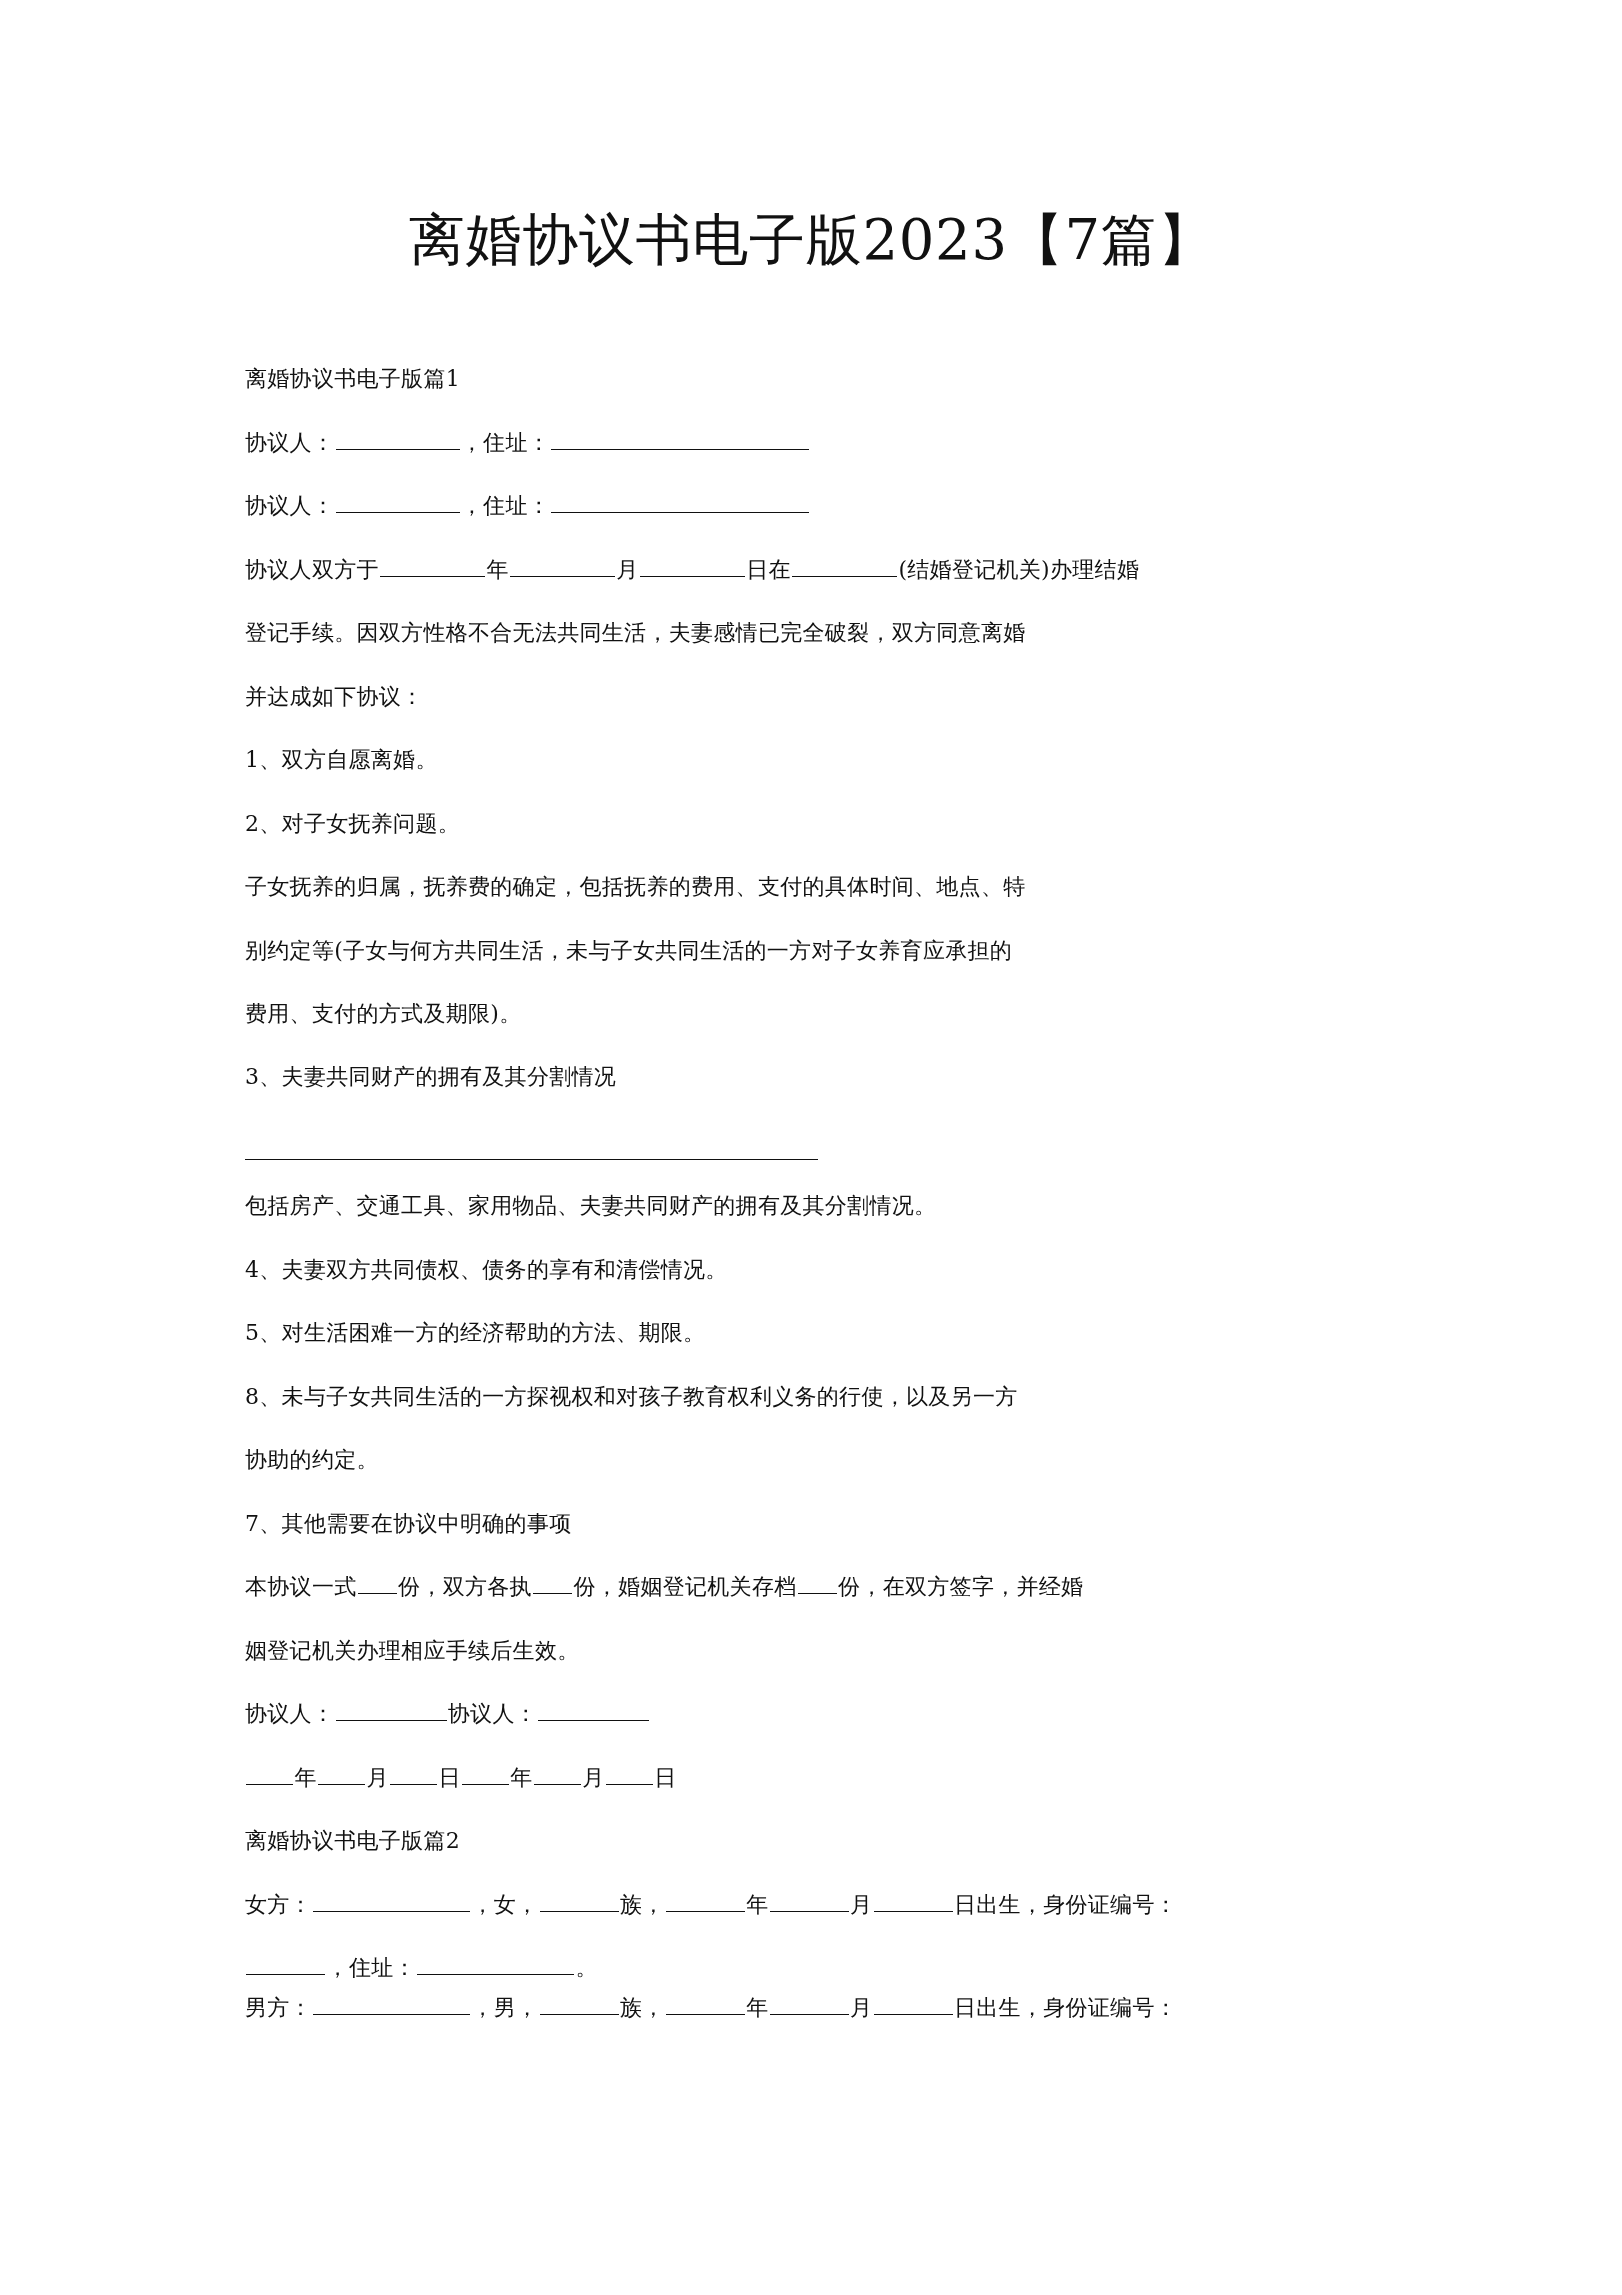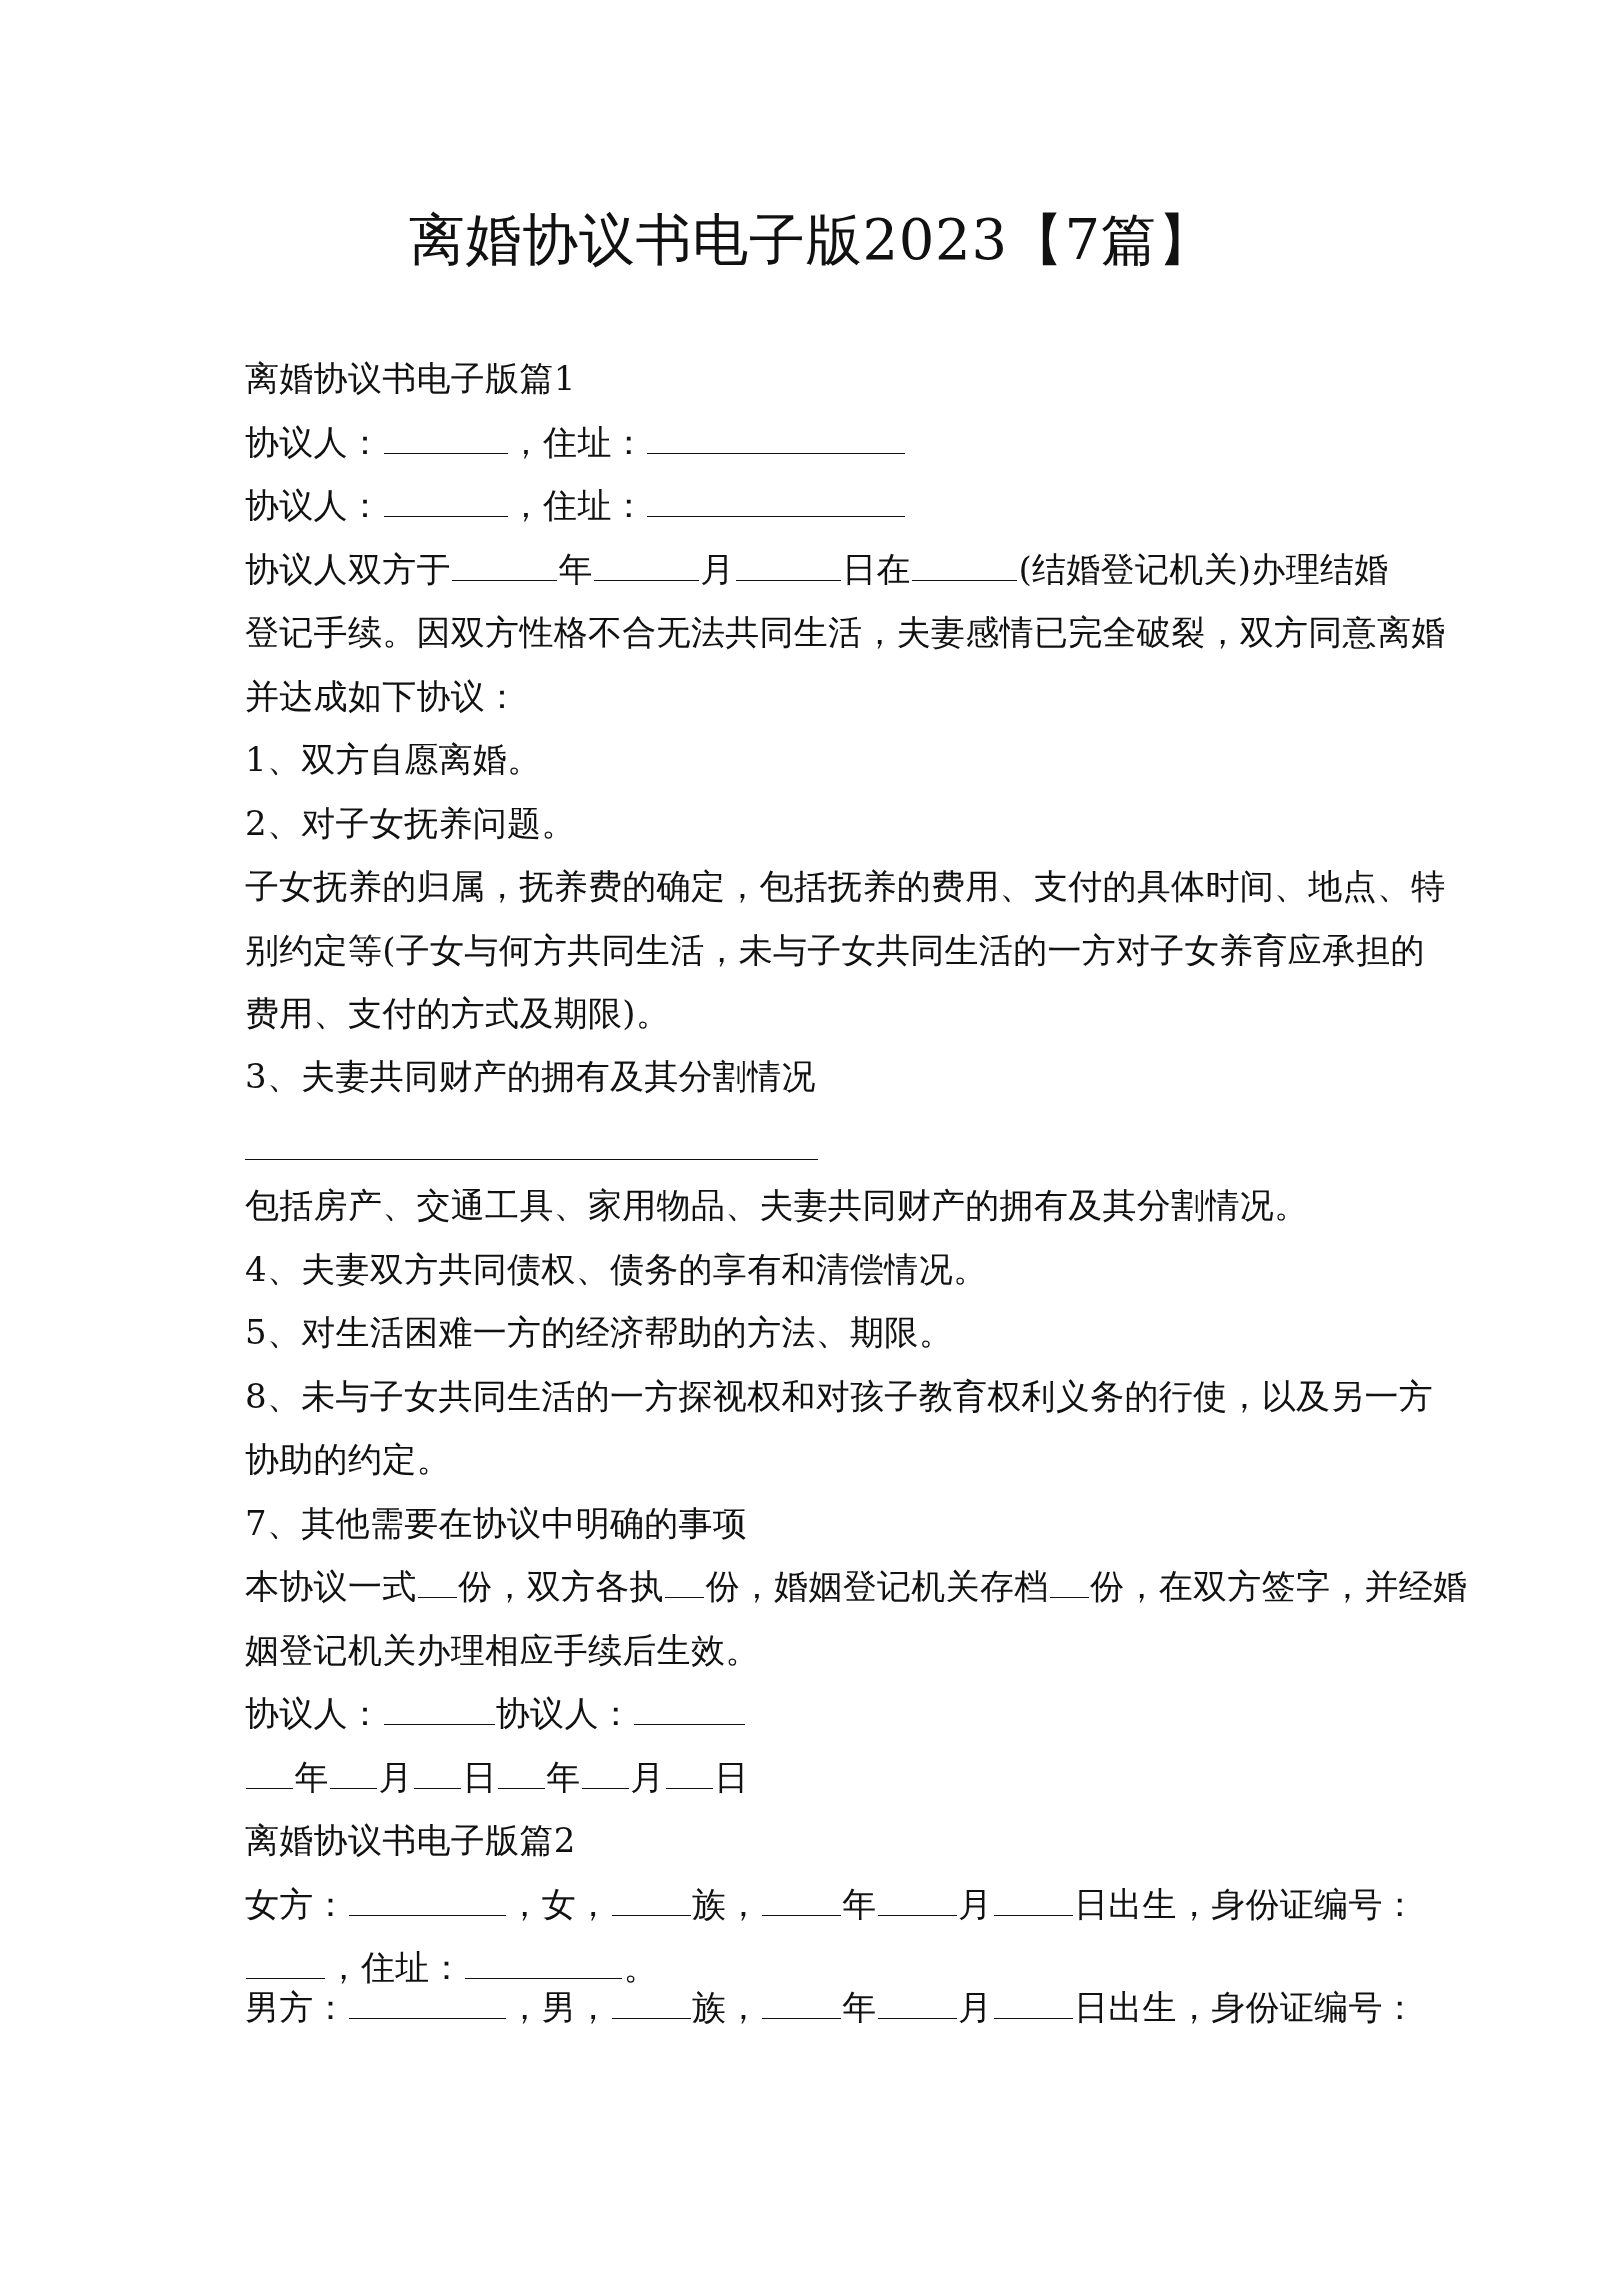--- a/index.html
+++ b/index.html
@@ -30,21 +30,21 @@
       text-align: center;
       font-size: 56px;
       line-height: 79px;
       letter-spacing: 0.7px;
       white-space: nowrap;
     }
     .line {
       position: absolute;
       left: 245px;
       width: 1152px;
-      font-size: 34px;
+      font-size: 22px;
       line-height: 39px;
       height: 39px;
       white-space: nowrap;
       letter-spacing: 0.3px;
     }
     .blank {
       display: inline-block;
       border-bottom: 1.3px solid #111111;
       height: 26px;
       vertical-align: baseline;

